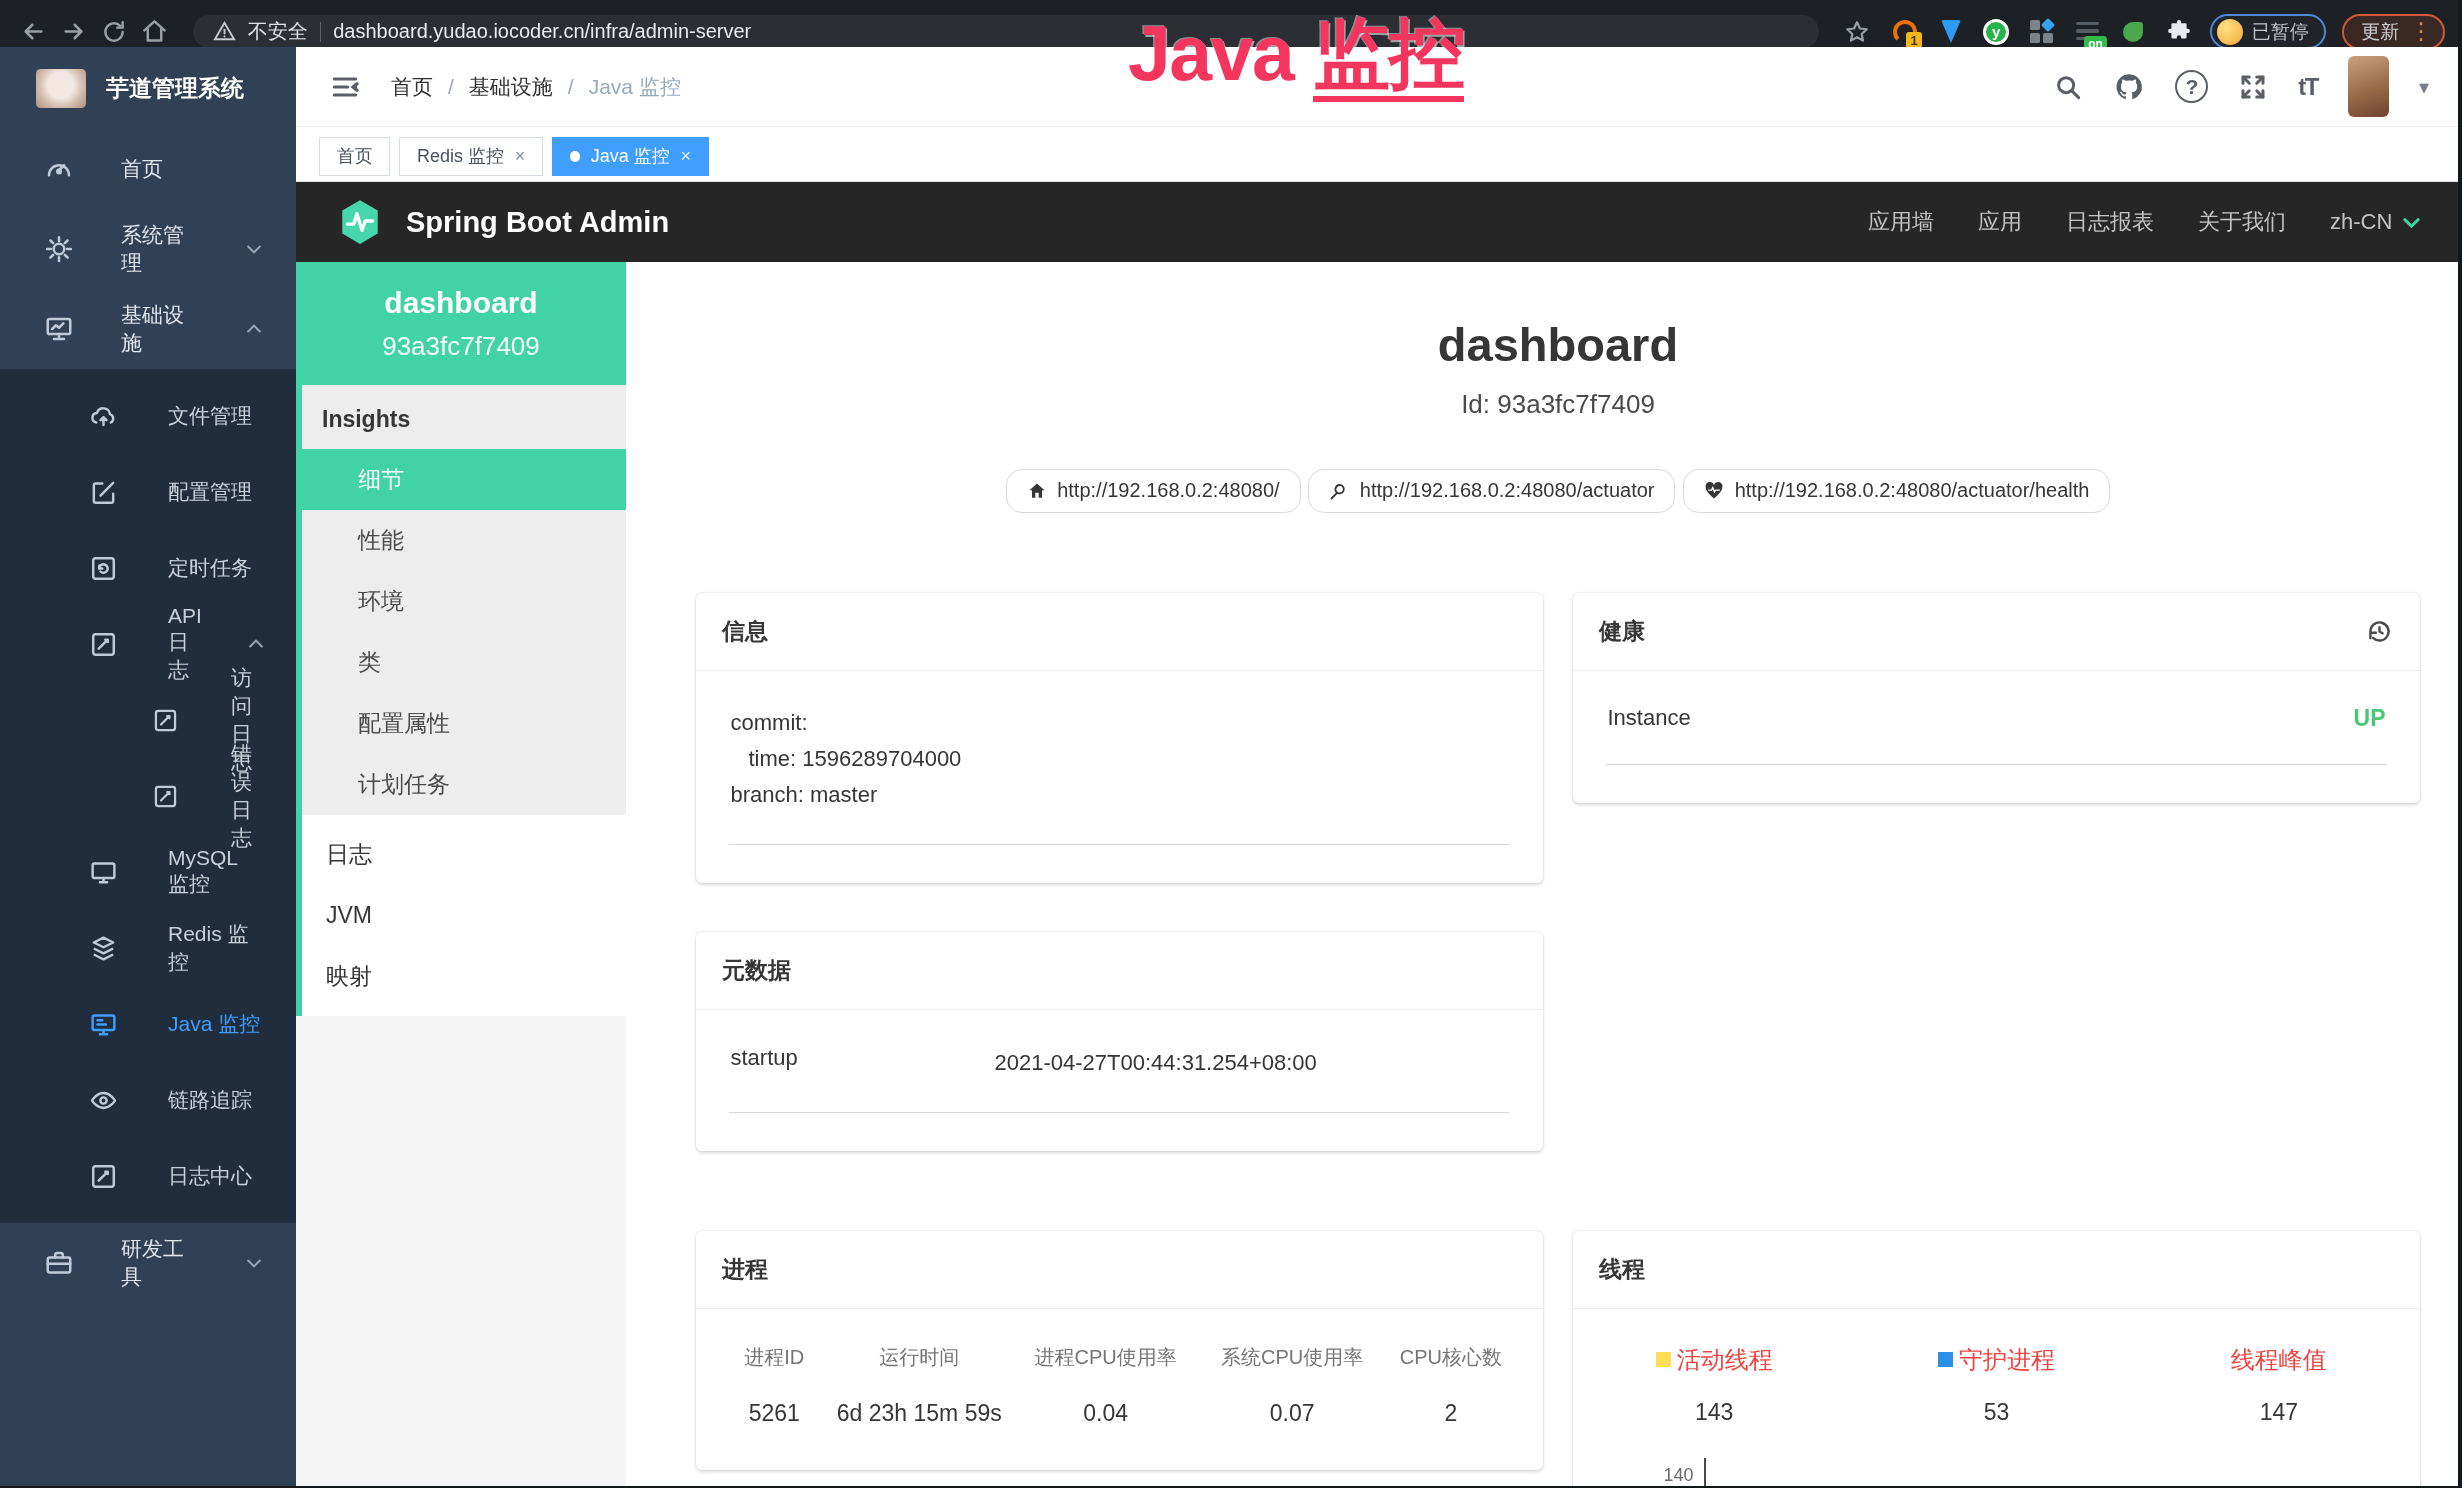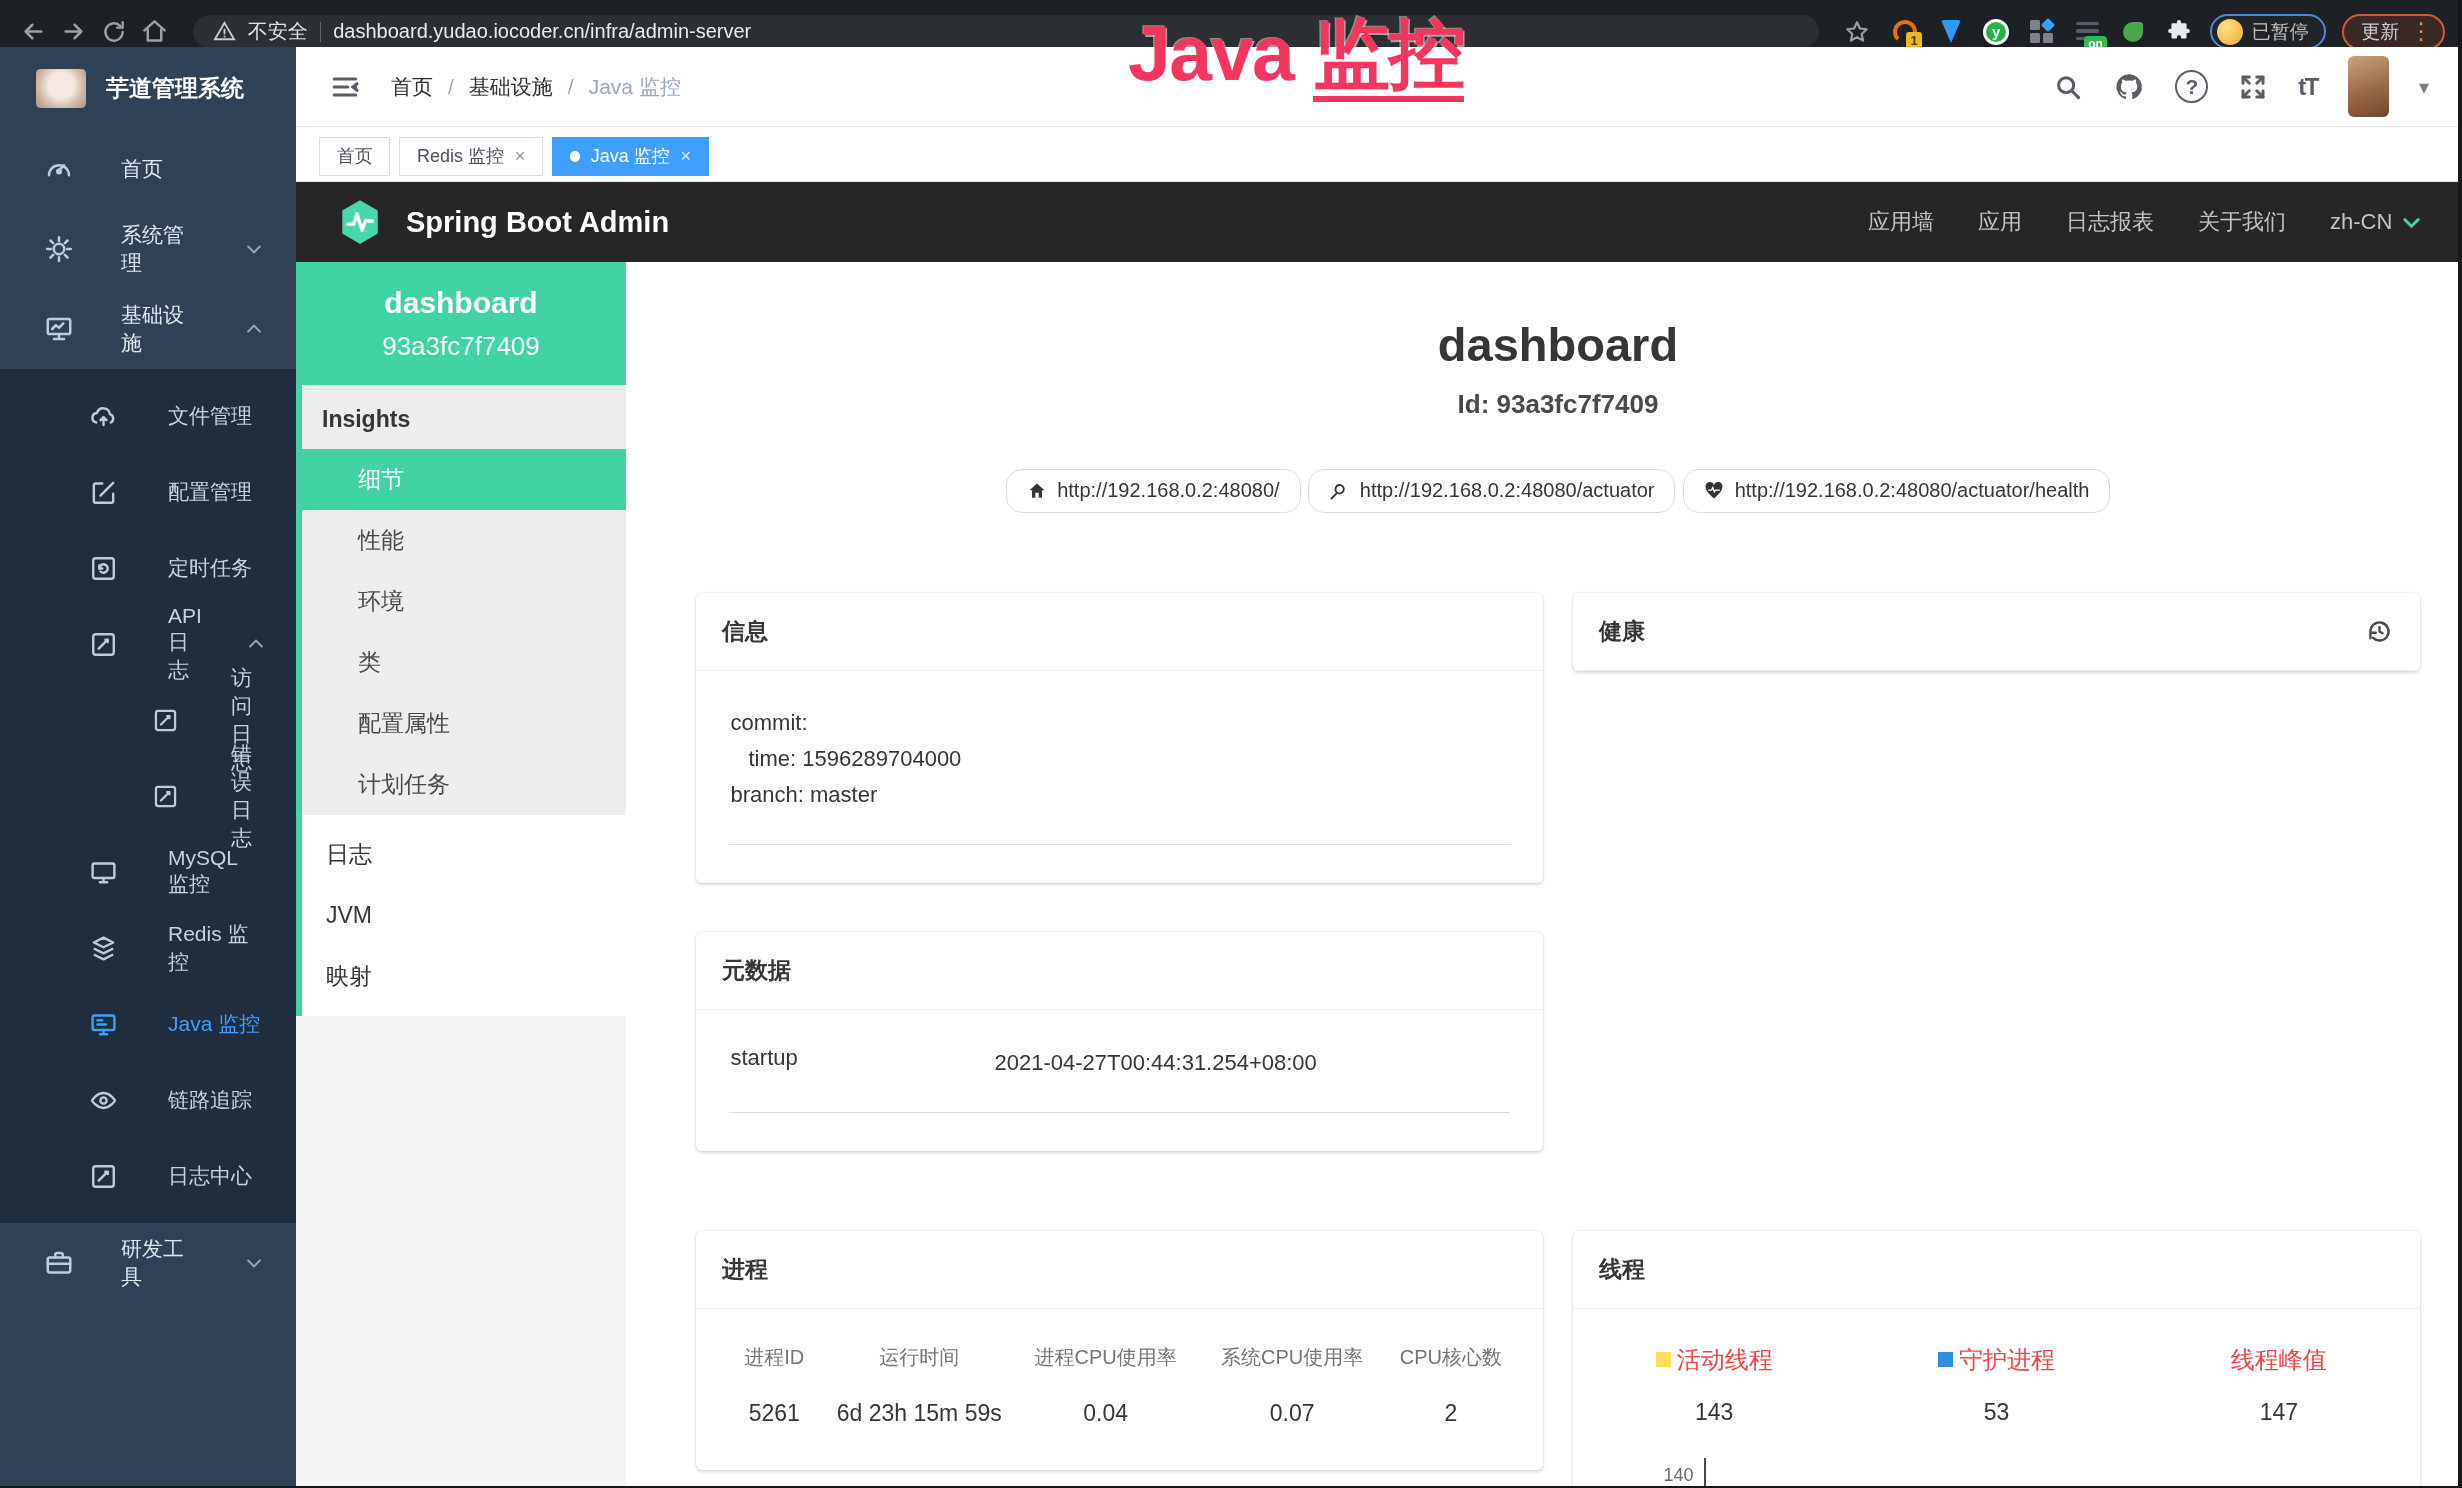--- a/index.html
+++ b/index.html
@@ -111,21 +111,21 @@
   .insights-label { font-size:23px; font-weight:bold; color:#363636; padding:21px 0 16.7px 20px; }
   .side-item { height:61px; display:flex; align-items:center; padding-left:56px; font-size:23px;
                color:#4a4a4a; }
   .side-item.active { background:#42d3a5; color:#fff; margin-left:-6.8px; padding-left:63px; }
   .root-items { background:#fff; border-left:6.8px solid #42d3a5; padding:9px 0; }
   .root-items .side-item { padding-left:24px; color:#363636; }
   .side-rest { flex:1; background:#f5f5f5; }
 
   .sba-main { flex:1; background:#fff; min-width:0; padding-top:55px; overflow:hidden; }
   .page-title { text-align:center; font-size:47px; font-weight:600; color:#363636; }
-  .page-id { text-align:center; font-size:26px; color:#4a4a4a; margin-top:16.7px;font-weight:bold; }
+  .page-id { text-align:center; font-size:26px; color:#4a4a4a; margin-top:16.7px; }
   .links-row { display:flex; justify-content:center; gap:7.6px; margin-top:49px; }
   .link-btn { display:flex; align-items:center; gap:10.6px; height:44px; padding:0 20px;
               border:0.8px solid #dbdbdb; border-radius:16px; background:#fff; font-size:20px;
               color:#363636; }
   .link-btn .licon { color:#363636; }
 
   .crow { display:flex; gap:30px; padding:0 42px; align-items:flex-start; }
   .crow.r1 { margin-top:80px; } .crow.r2 { margin-top:49px; } .crow.r3 { margin-top:80px; }
   .card { flex:1; min-width:0; background:#fff; border-radius:6px;
           box-shadow:0 1.5px 3.8px rgba(10,10,10,.14), 0 0 0 0.8px rgba(10,10,10,.045); }
@@ -589,20 +589,26 @@
             <div class="card-head">
               <span>健康</span>
               <span class="hicon">
                 <svg width="29" height="29" viewBox="0 0 24 24" fill="none" stroke="currentColor" stroke-width="2" stroke-linecap="round" stroke-linejoin="round">
                     <path d="M4.5 12a7.5 7.5 0 1 1 2.2 5.3"></path>
                     <path d="M4.5 17.5V13H9"></path>
                     <path d="M12 8.5V12l2.5 1.5"></path>
                   </svg>
               </span>
             </div>
+            <div class="card-body">
+              <div class="kv-row">
+                <span class="klabel">Instance</span>
+                <span class="status-up">UP</span>
+              </div>
+            </div>
           </div>
         </div>
 
         <div class="crow r2">
           <div class="card">
             <div class="card-head">
               <span>元数据</span>
             </div>
             <div class="card-body">
               <div class="kv-row">

